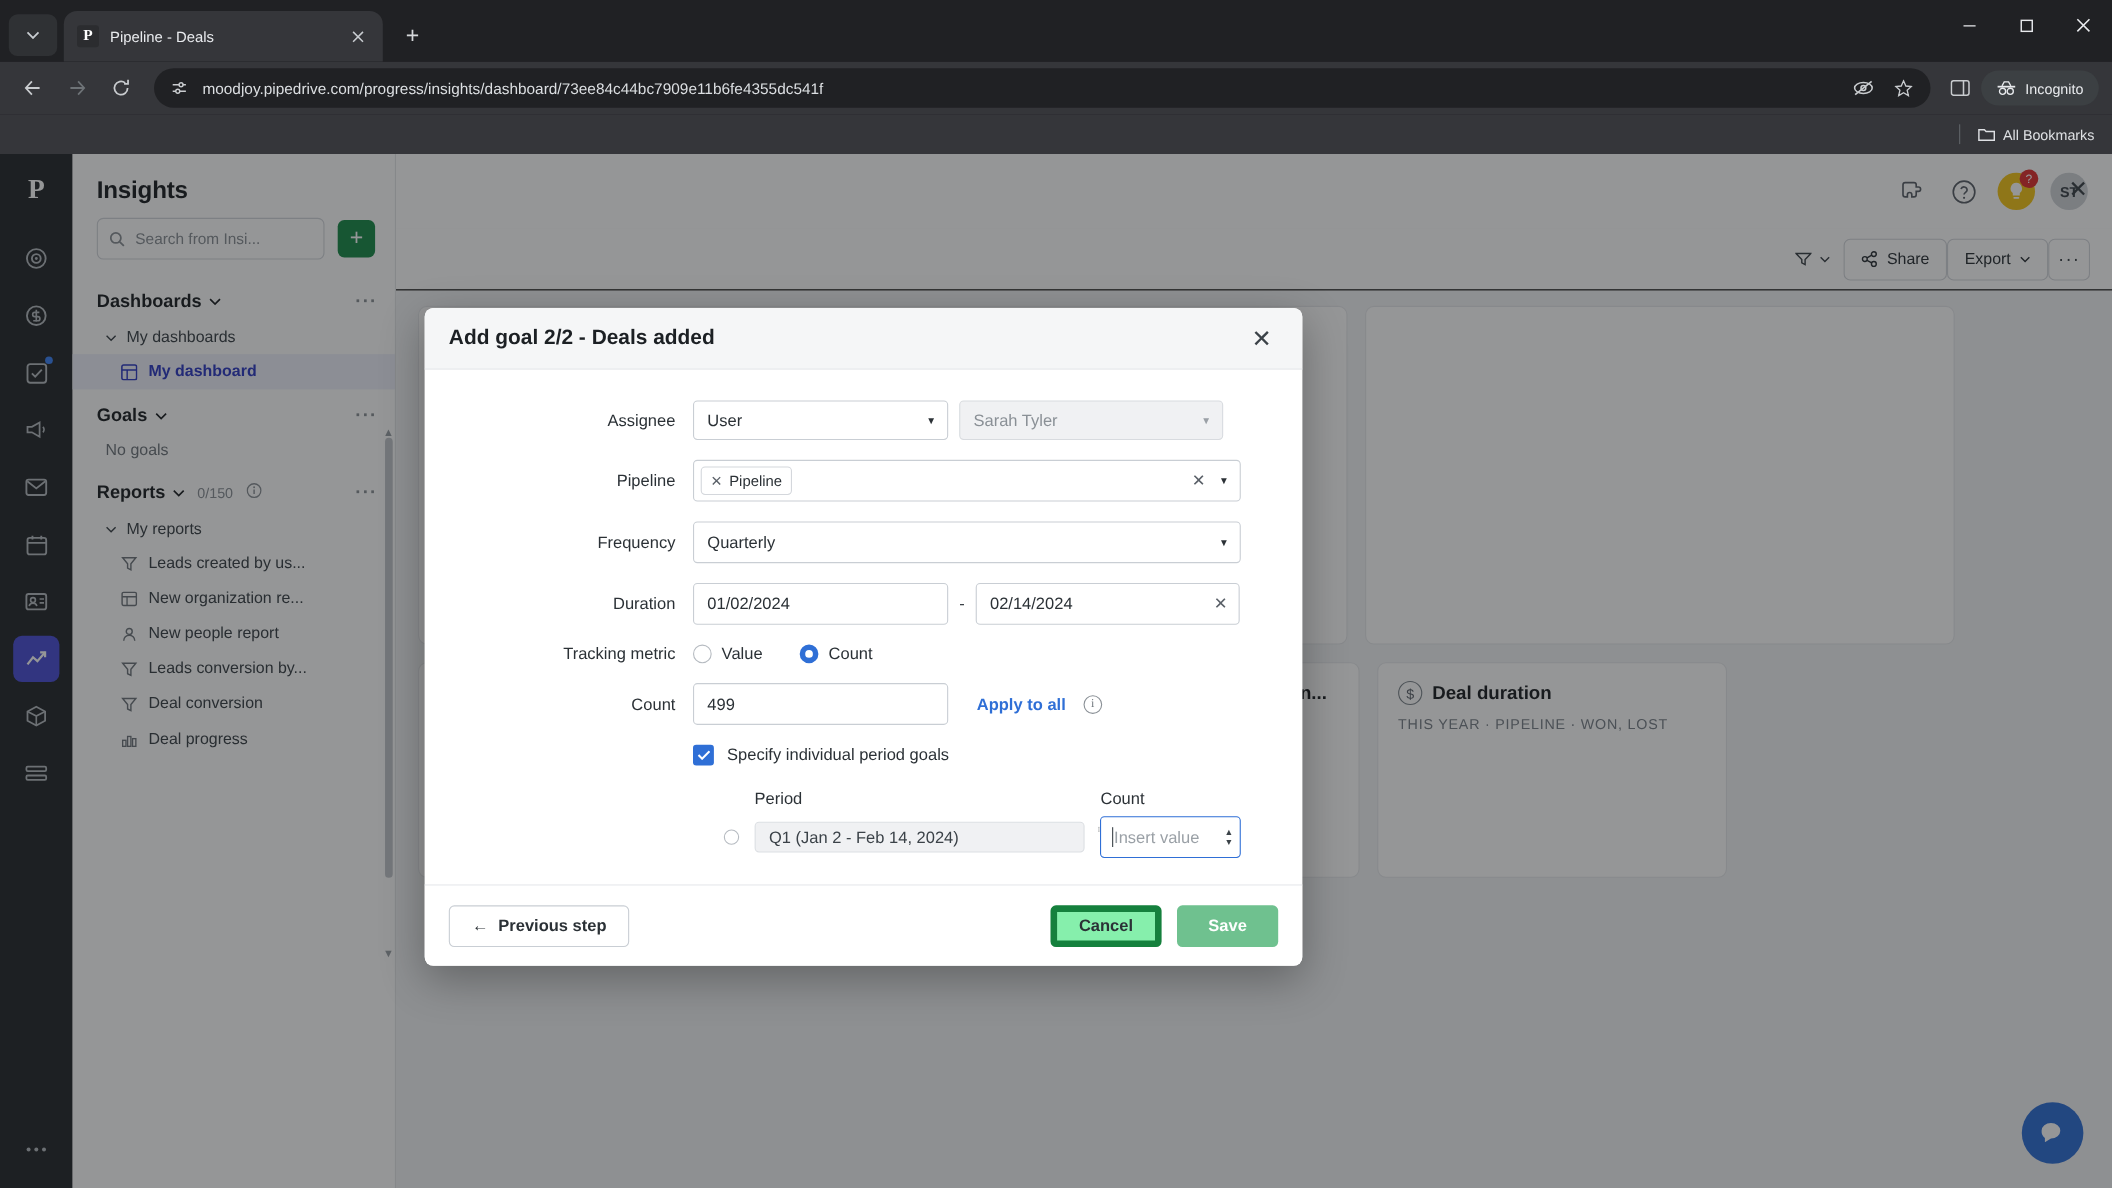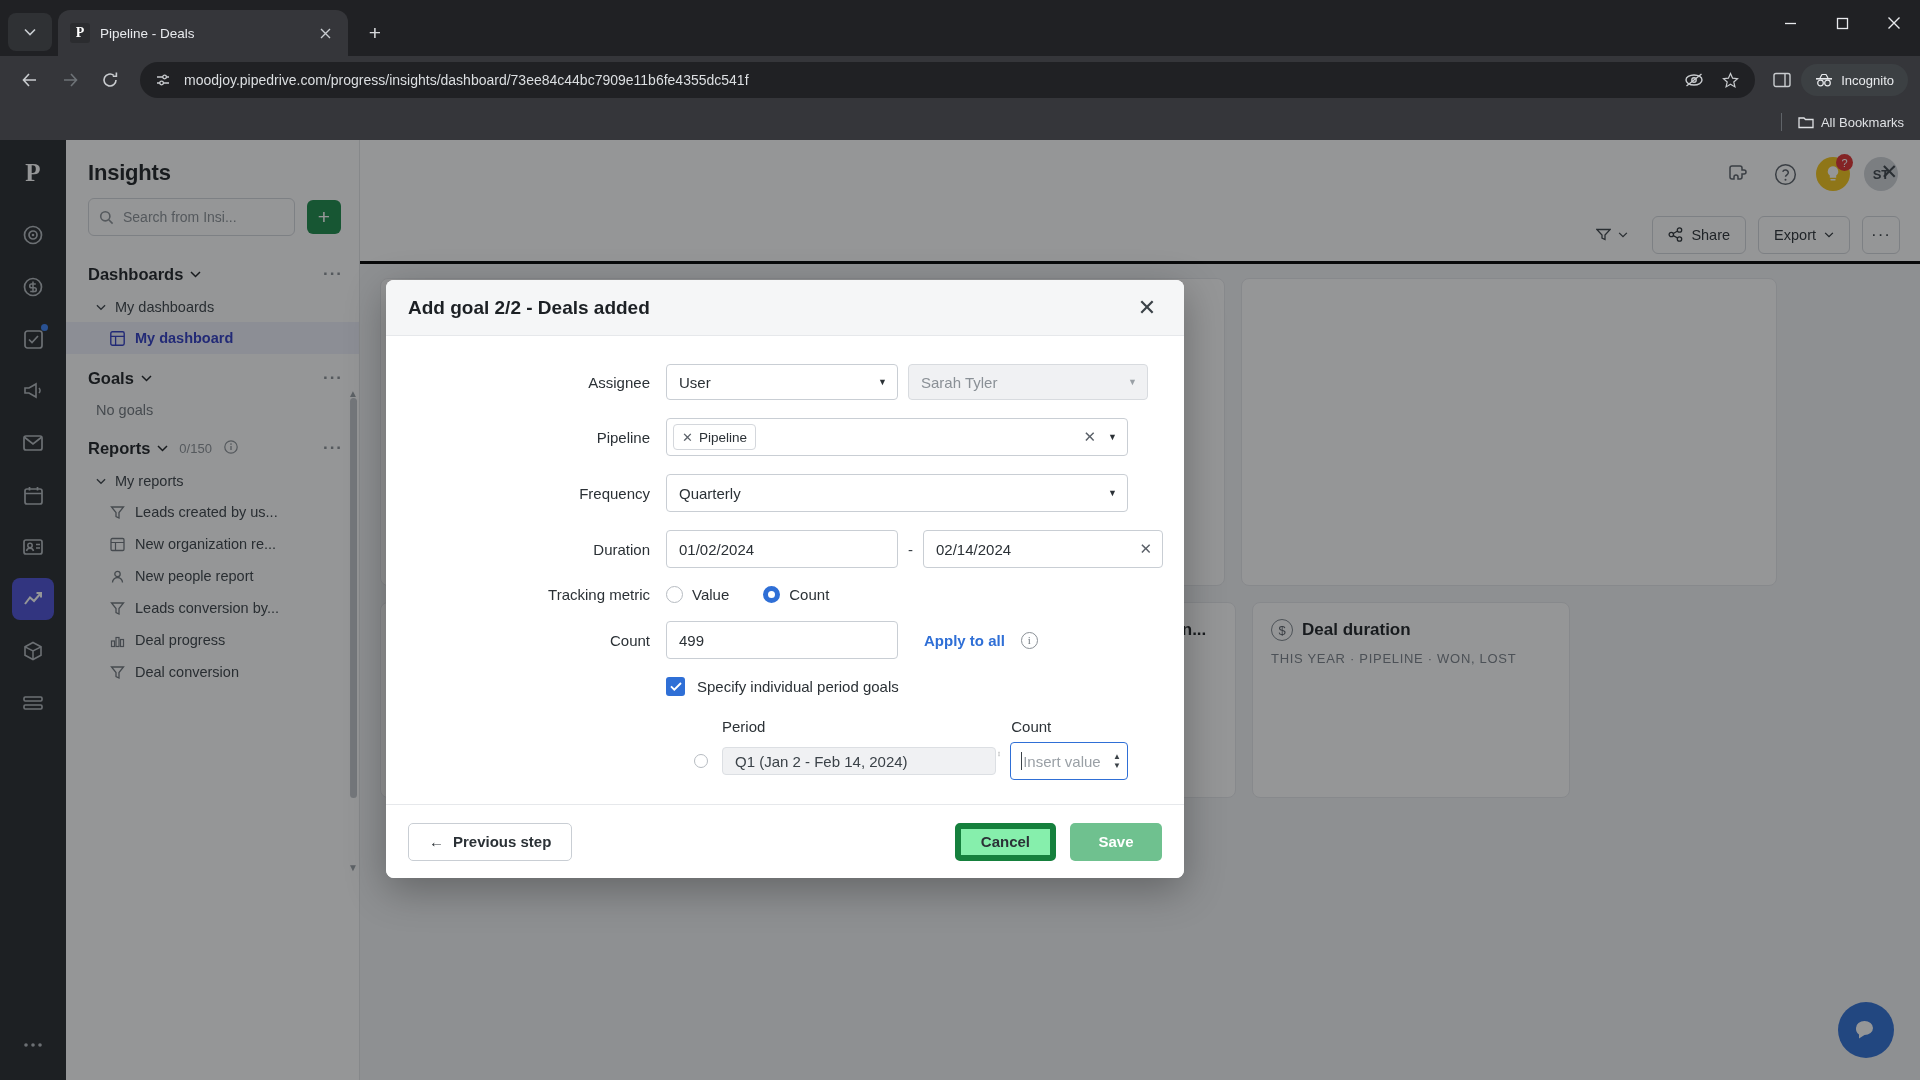--- a/index.html
+++ b/index.html
@@ -142,21 +142,21 @@
     display: flex; align-items: center; justify-content: center; position: relative; }
   .mt-badge { position: absolute; top: -3px; right: -3px; width: 17px; height: 17px;
     border-radius: 50%; background: #e03131; color: #fff; font-size: 11px;
     display: flex; align-items: center; justify-content: center; }
   .mt-avatar { width: 34px; height: 34px; border-radius: 50%; background: #cfd3d8;
     color: #3d444b; font-size: 13px; font-weight: 600; display: flex;
     align-items: center; justify-content: center; }
 
   .toolrow {
     height: 56px; background: #fff; display: flex; align-items: center;
-    justify-content: flex-end; padding: 0 20px; gap: 12px; border-bottom: 3px solid #000000;
+    justify-content: flex-end; padding: 0 20px; border-bottom: 1px solid #000000;
   }
   .tr-chip { display: flex; align-items: center; gap: 7px; color: #3b4248;
     font-size: 14px; padding: 7px 12px; border-radius: 6px; }
   .tr-btn { display: flex; align-items: center; gap: 8px; color: #2b3136;
     font-size: 14.5px; border: 1px solid #d4d7dc; border-radius: 6px;
     height: 38px; padding: 0 15px; background: #fff; }
   .tr-dots { width: 38px; height: 38px; border: 1px solid #d4d7dc; border-radius: 6px;
     display: flex; align-items: center; justify-content: center; color: #3b4248;
     font-size: 17px; letter-spacing: 1px; }
 
@@ -203,21 +203,21 @@
     position: absolute; left: 386px; top: 140px; width: 798px; background: #fff;
     border-radius: 8px; box-shadow: 0 12px 40px rgba(0,0,0,0.3); overflow: hidden;
   }
   .modal-head {
     height: 56px; background: #f5f6f7; display: flex; align-items: center;
     padding: 0 22px; border-bottom: 1px solid #e6e8eb;
   }
   .modal-title { font-size: 19px; color: #1c2024; font-weight: 600; }
   .modal-x { margin-left: auto; color: #3b4248; font-size: 22px; width: 30px;
     height: 30px; display: flex; align-items: center; justify-content: center; }
-  .modal-body { padding: 28px 0 24px 0; margin-left: 36px; }
+  .modal-body { padding: 28px 0 24px 0; }
 
   .frow { display: flex; align-items: center; margin-bottom: 18px; padding: 0 56px 0 0; }
   .flabel { width: 244px; text-align: right; padding-right: 16px; font-size: 15px;
     color: #2b3136; flex-shrink: 0; }
   .fctl { display: flex; align-items: center; gap: 10px; flex: 1; }
 
   .sel {
     height: 36px; border: 1px solid #c9ced4; border-radius: 4px; background: #fff;
     display: flex; align-items: center; padding: 0 10px 0 12px; font-size: 15px;
     color: #2b3136; position: relative;
@@ -569,31 +569,31 @@
         <span>New people report</span>
       </div>
       <div class="sb-leaf">
         <svg width="15" height="15" viewBox="0 0 15 15">
             <path d="M1.5 2 H13.5 L9 7.5 V13 L6 11.5 V7.5 Z" stroke="#6f767c" stroke-width="1.3" fill="none"></path>
           </svg>
         <span>Leads conversion by...</span>
       </div>
       <div class="sb-leaf">
         <svg width="15" height="15" viewBox="0 0 15 15">
+            <path d="M1.5 2 H13.5 L9 7.5 V13 L6 11.5 V7.5 Z" stroke="#6f767c" stroke-width="1.3" fill="none"></path>
+          </svg>
+        <span>Deal conversion</span>
+      </div>
+      <div class="sb-leaf">
+        <svg width="15" height="15" viewBox="0 0 15 15">
             <rect x="1.5" y="8" width="3" height="5.5" stroke="#6f767c" stroke-width="1.2" fill="none"></rect>
             <rect x="6" y="4.5" width="3" height="9" stroke="#6f767c" stroke-width="1.2" fill="none"></rect>
             <rect x="10.5" y="6.5" width="3" height="7" stroke="#6f767c" stroke-width="1.2" fill="none"></rect>
           </svg>
         <span>Deal progress</span>
-      </div>
-      <div class="sb-leaf">
-        <svg width="15" height="15" viewBox="0 0 15 15">
-            <path d="M1.5 2 H13.5 L9 7.5 V13 L6 11.5 V7.5 Z" stroke="#6f767c" stroke-width="1.3" fill="none"></path>
-          </svg>
-        <span>Deal conversion</span>
       </div>
 
       <div class="sb-scroll"></div>
       <div class="sb-scroll-arrow" style="top:248px">▲</div>
       <div class="sb-scroll-arrow" style="top:722px">▼</div>
     </div>
 
     <div class="main">
       <div class="main-top">
         <div class="mt-icon">

